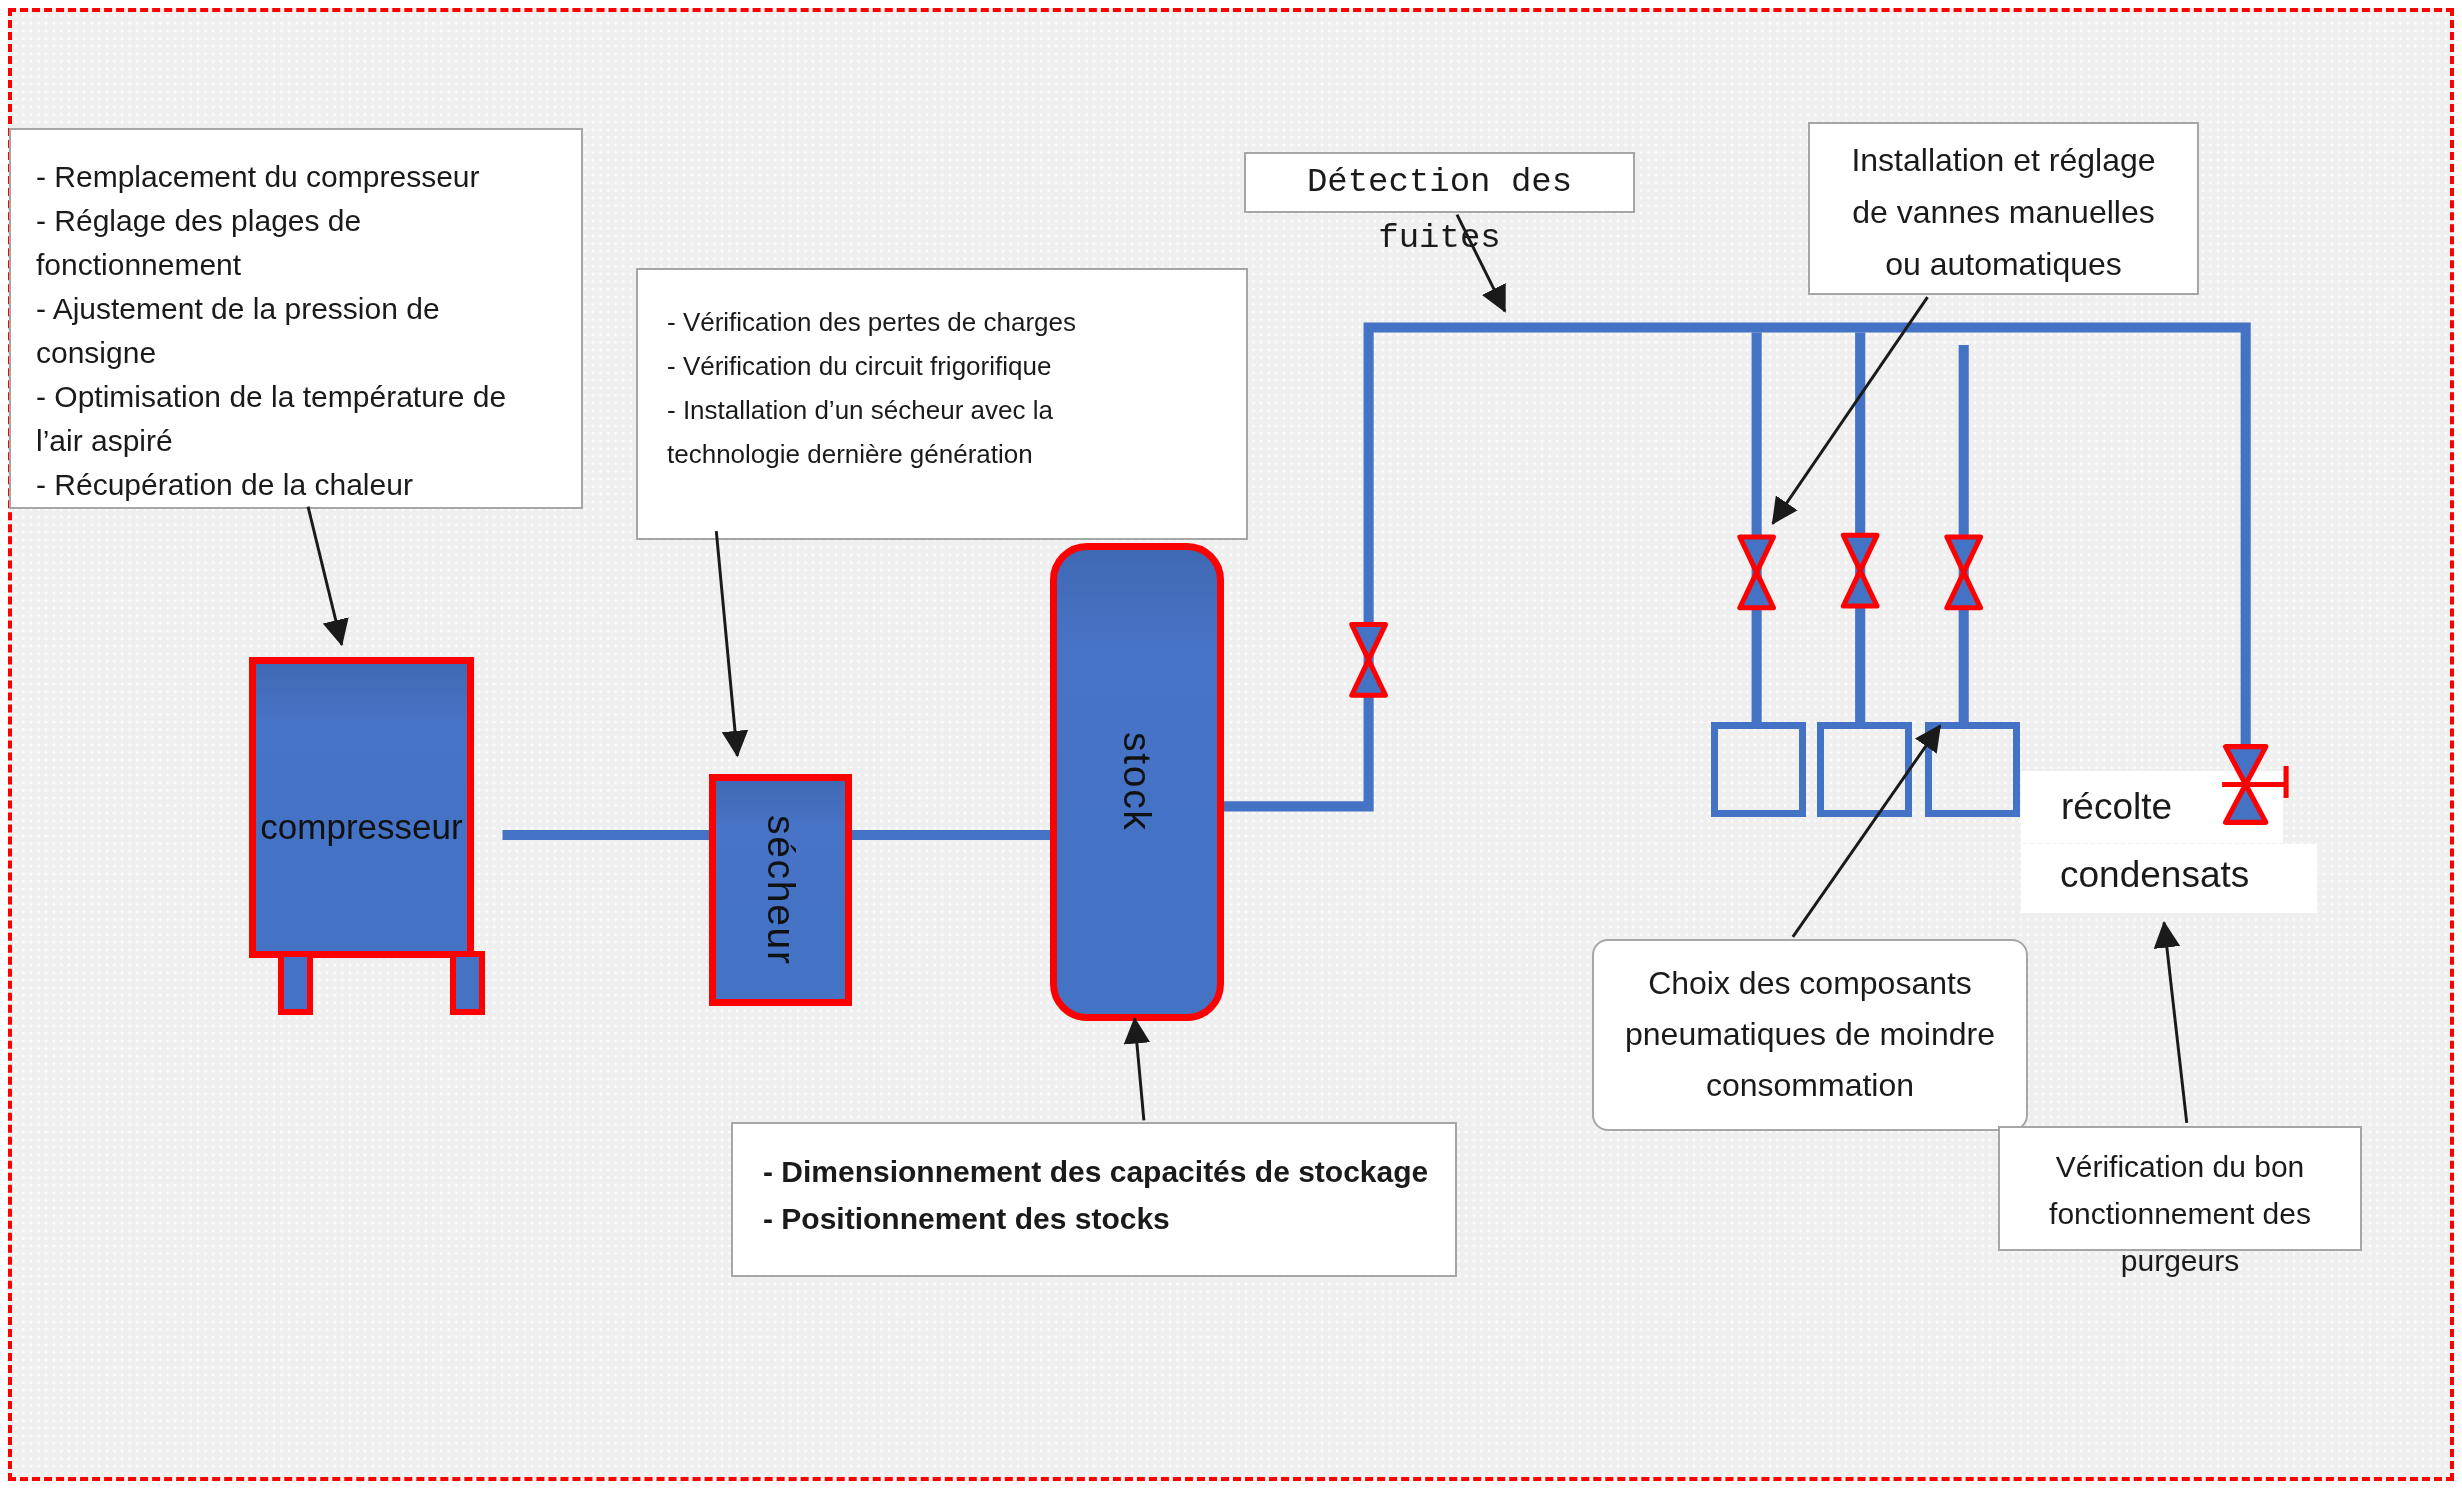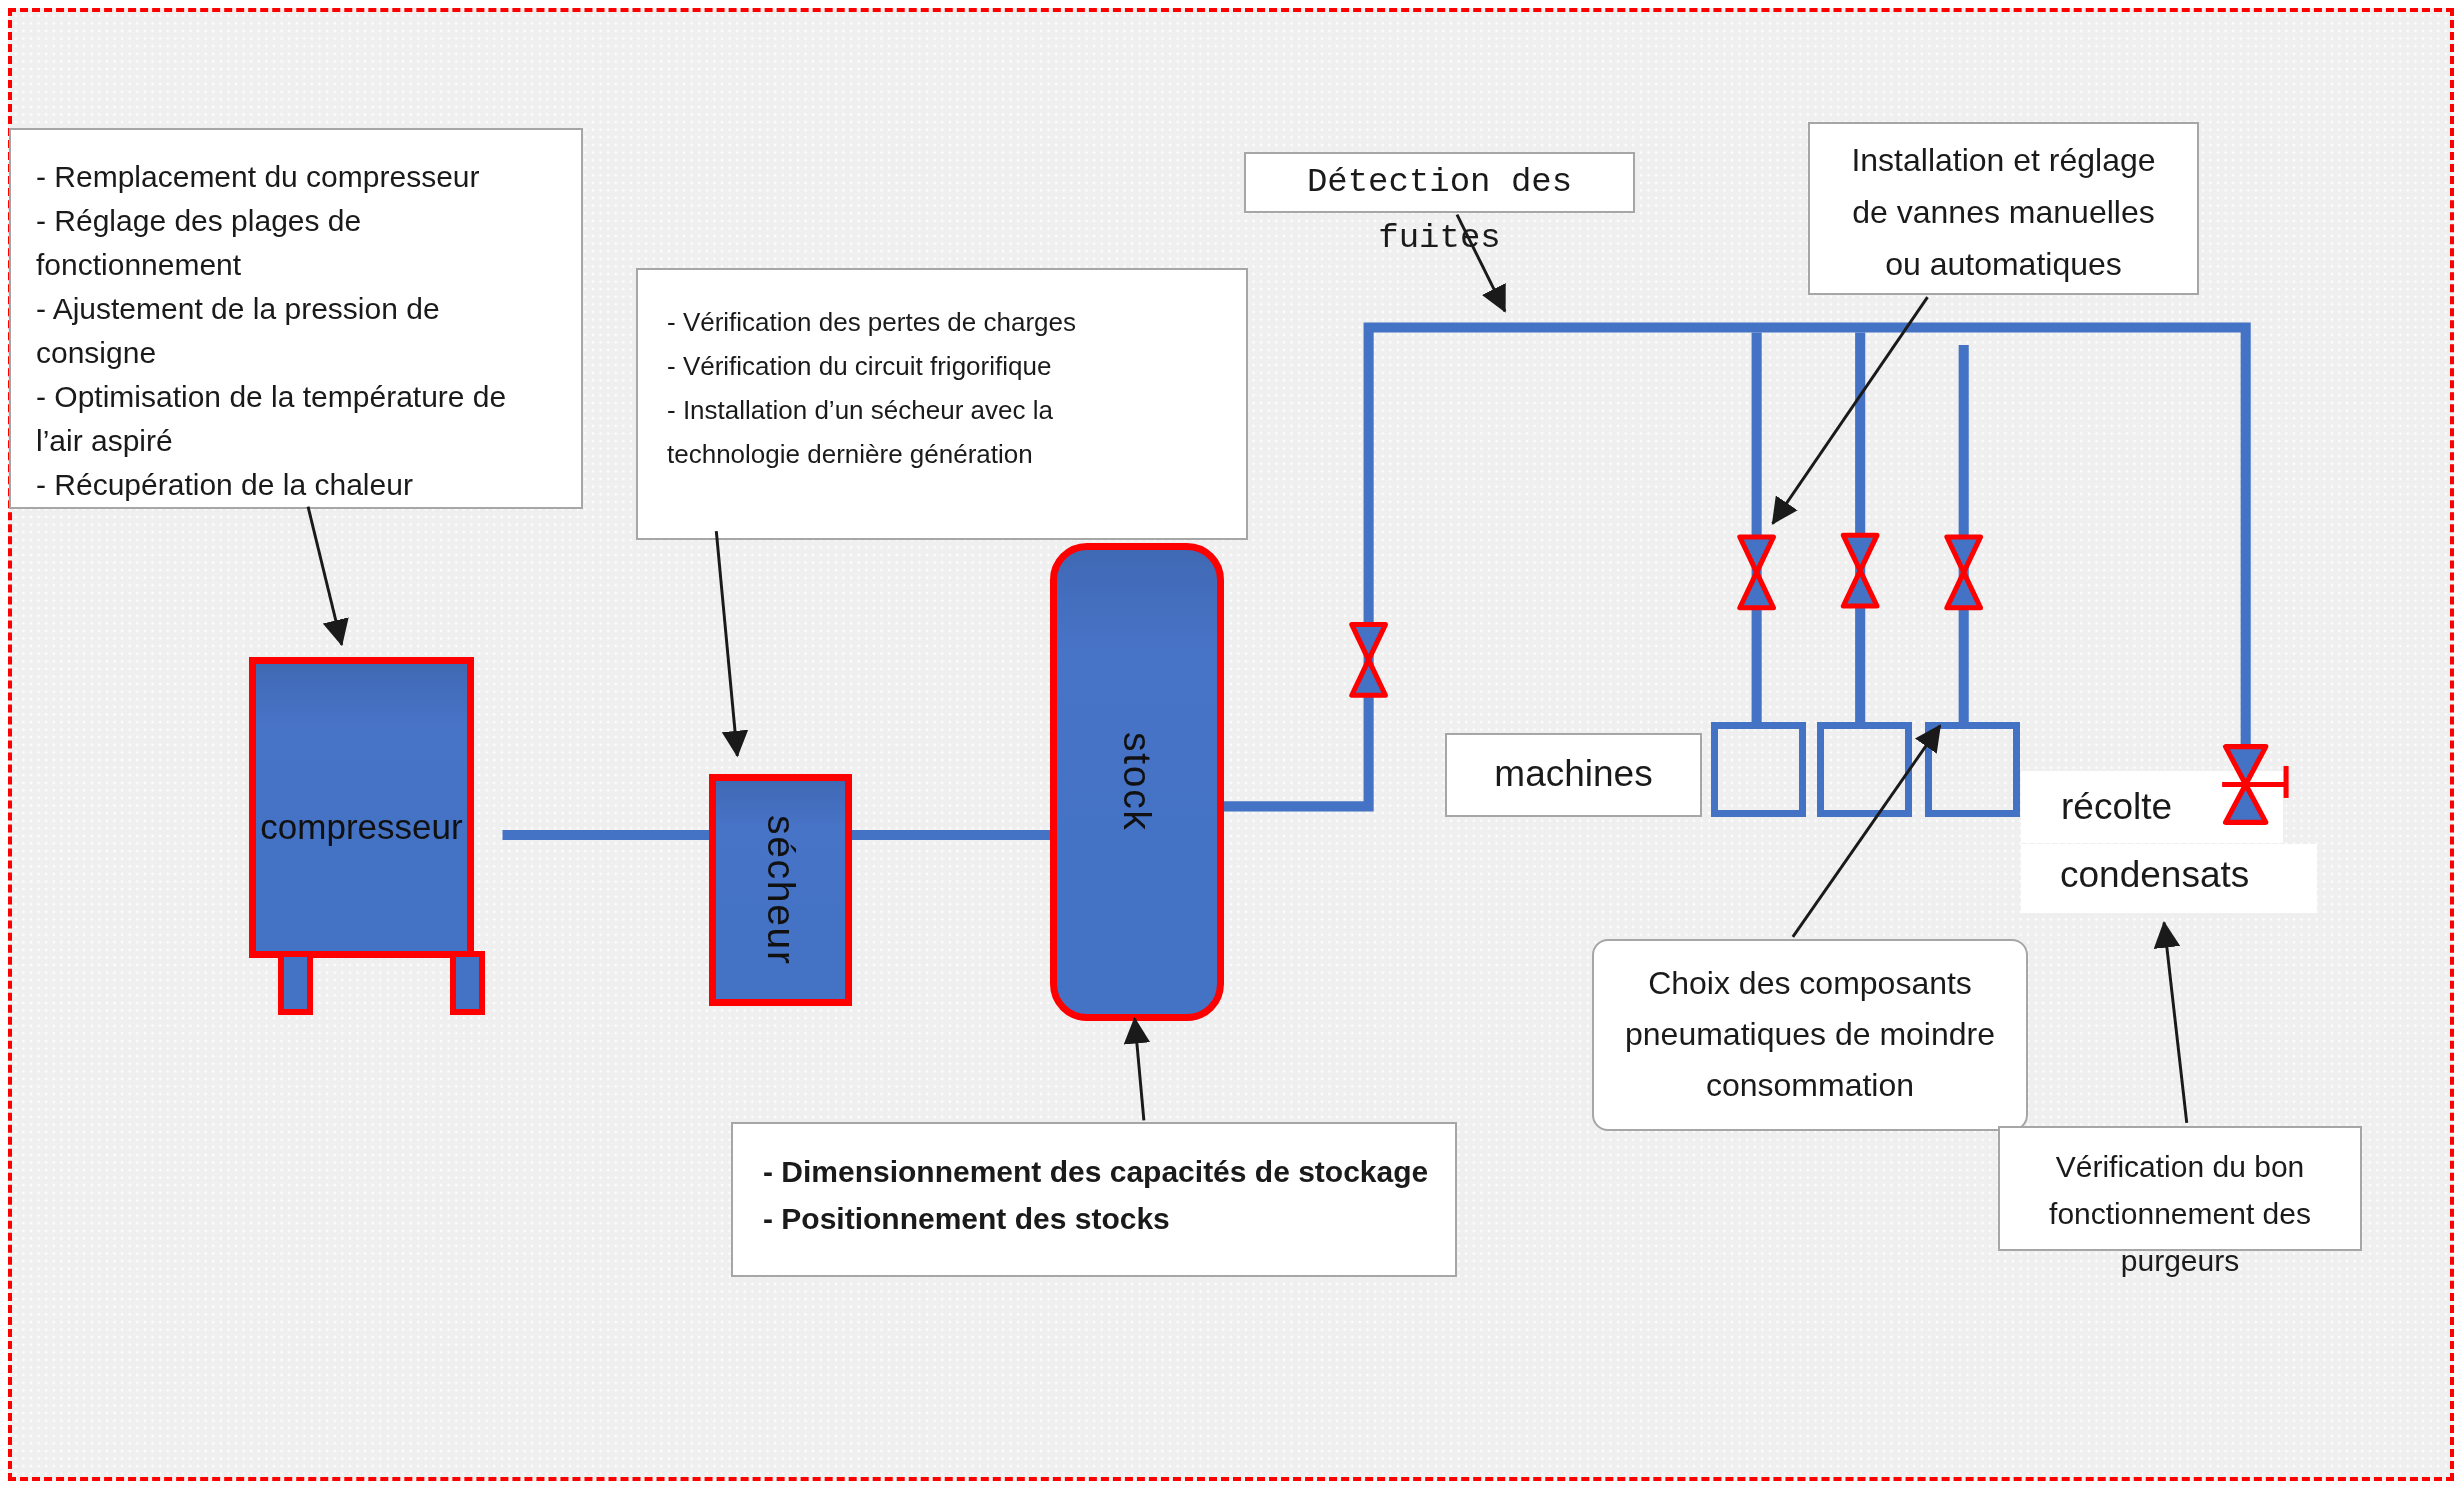--- a/index.html
+++ b/index.html
@@ -156,21 +156,20 @@
 - Vérification du circuit frigorifique
 - Installation d’un sécheur avec la
 technologie dernière génération</div>
 
   <div class="tbox box-leak centered">Détection des fuites</div>
 
   <div class="tbox box-valve-install centered">Installation et réglage
 de vannes manuelles
 ou automatiques</div>
 
-  <div class="tbox box-machines centered">machines</div>
 
   <div class="tbox box-pneumatic centered">Choix des composants
 pneumatiques de moindre
 consommation</div>
 
   <div class="tbox plain box-recolte">récolte</div>
 
   <div class="tbox plain box-condensats">condensats</div>
 
   <div class="tbox box-purge centered">Vérification du bon

